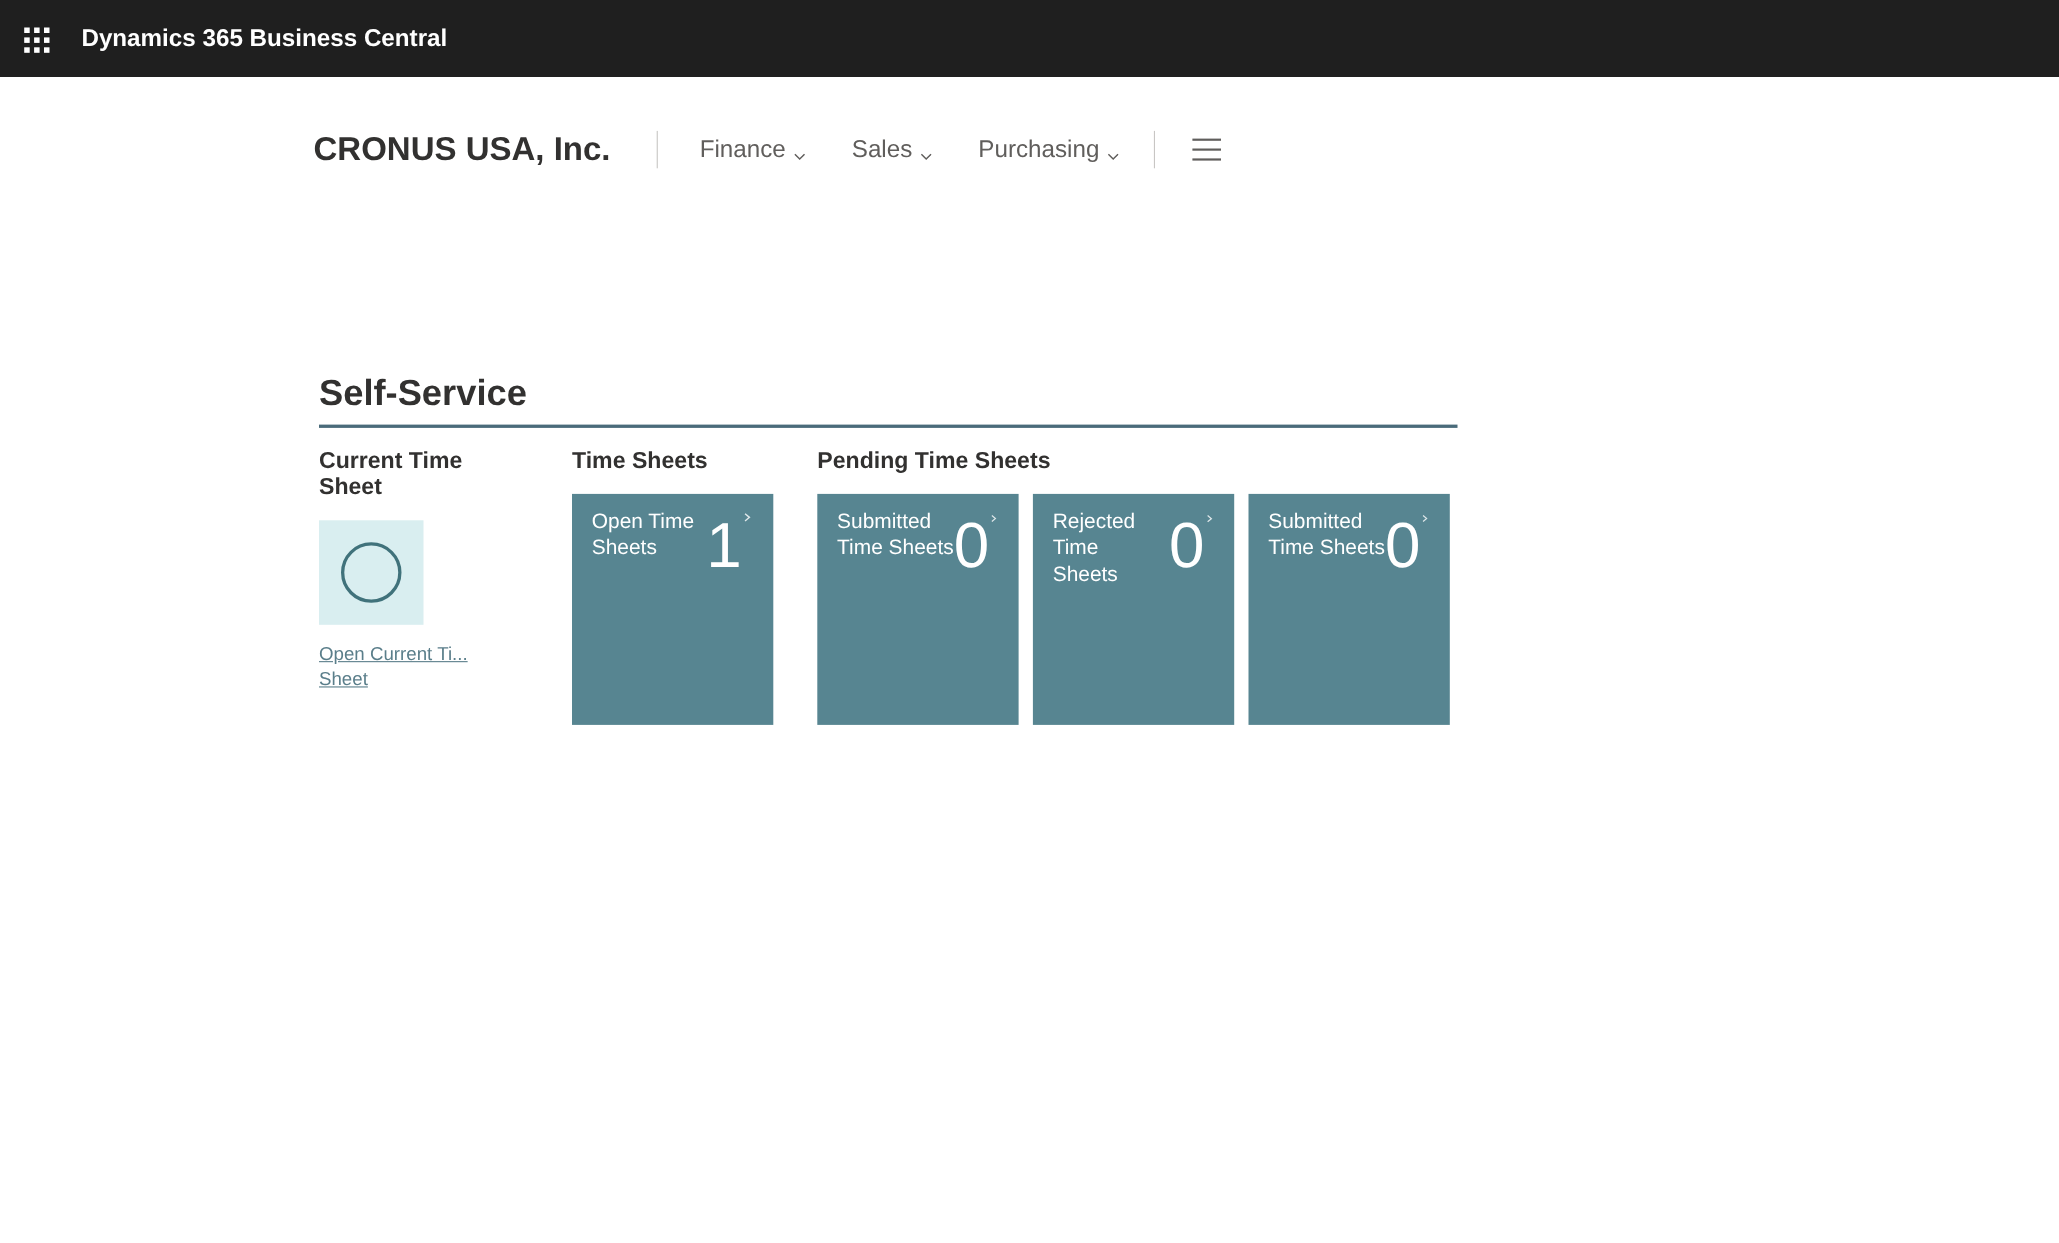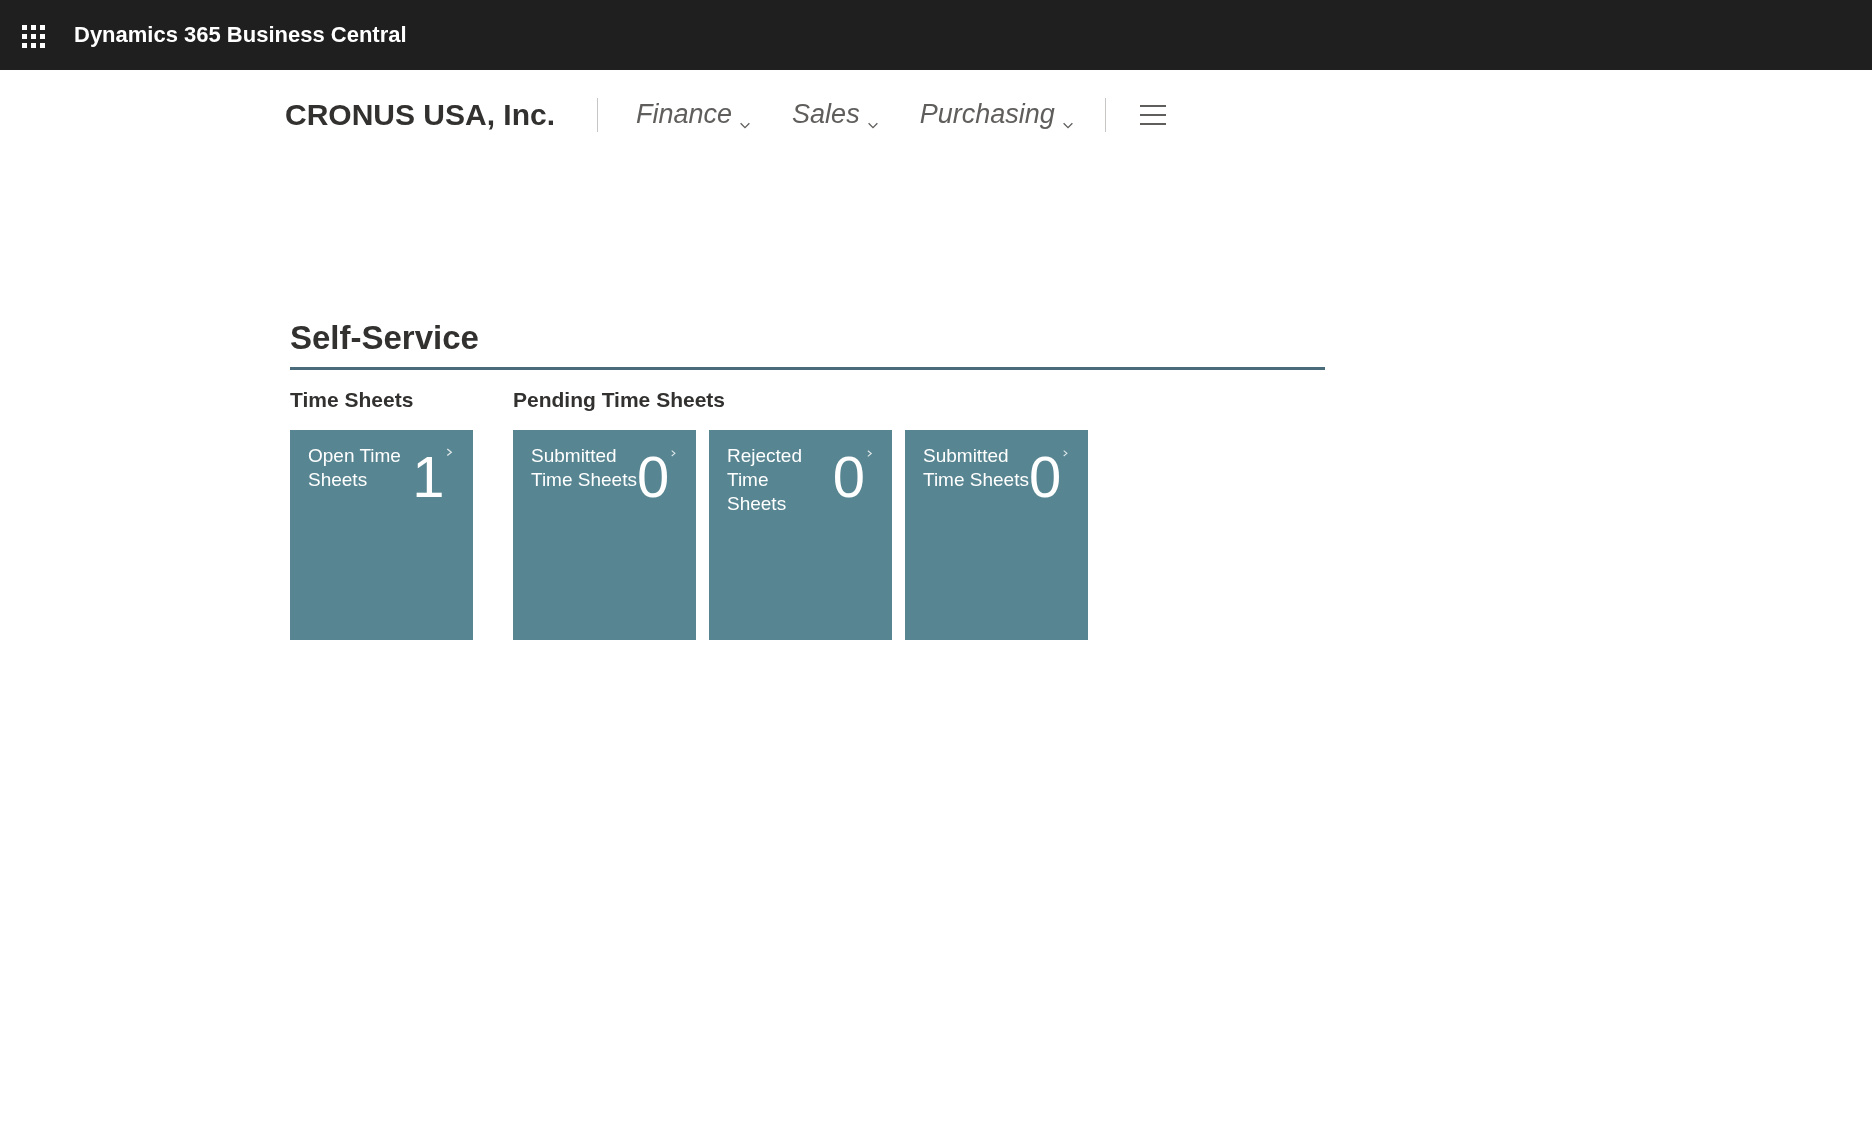--- a/index.html
+++ b/index.html
@@ -26,47 +26,46 @@
     display: grid;
     grid-template-columns: repeat(3, 5px);
     grid-template-rows: repeat(3, 5px);
     gap: 4px;
     cursor: pointer;
     padding: 2px;
   }
   .waffle span { background: #fff; width: 5px; height: 5px; }
   .app-title { font-size: 22px; font-weight: 600; }
 
-  .content-wrap { padding: 25px 0 0 0; }
+  .content-wrap { padding: 25px 0 0 0; margin-top: 24px; }
   .nav-row {
     display: flex;
     align-items: center;
     padding: 0 0 0 285px;
     gap: 0;
   }
   .company-name {
     font-size: 30px;
     font-weight: 600;
     color: #323130;
     margin-right: 24px;
   }
   .vsep {
     width: 1px; height: 34px;
     background: #c8c6c4;
     margin: 0 18px;
   }
   .nav-item {
-    font-size: 27px;
+    font-size: 22px;
     color: #605e5c;
     display: flex;
     align-items: center;
     gap: 6px;
     cursor: pointer;
     padding: 4px 20px;
-    font-style: italic;
   }
   .chev-down {
     width: 14px; height: 14px;
   }
   .chev-down svg { stroke: #605e5c; }
   .hamburger {
     margin-left: 16px;
     cursor: pointer;
     width: 26px; height: 20px;
     display: flex; flex-direction: column; justify-content: space-between;
@@ -230,20 +229,30 @@
     </div>
   </div>
 
 
   <div class="self-service">
     <div class="ss-title">Self-Service</div>
     <hr class="ss-divider">
 
     <div class="ss-groups">
 
+      <div class="ss-group" style="width:190px;">
+        <div class="group-title">Current Time Sheet</div>
+        <div class="cts-tile">
+          <div class="cts-circle"></div>
+        </div>
+        <a class="cts-link">
+          <span>Open Current Ti...</span><br>
+          <span>Sheet</span>
+        </a>
+      </div>
 
       <div class="ss-group">
         <div class="group-title">Time Sheets</div>
         <div class="tiles-row">
           <div class="tile">
             <div class="tile-label">Open Time Sheets</div>
             <div class="tile-value">1</div>
             <hr class="tile-rule">
             <span class="tile-chevron">
               <svg viewBox="0 0 16 16" fill="none" stroke-width="2">

